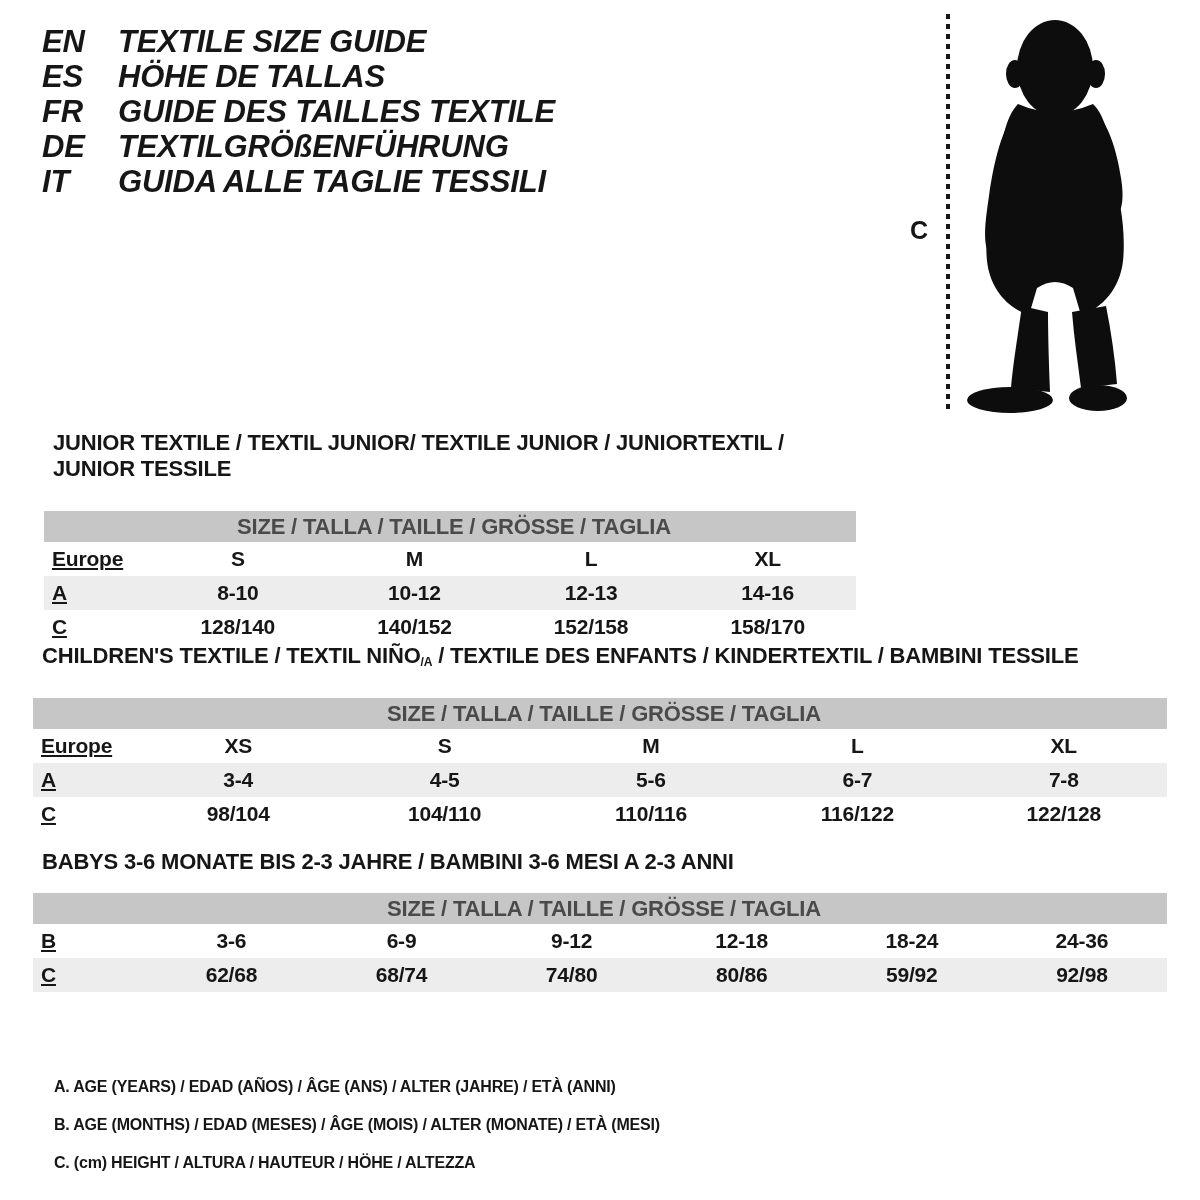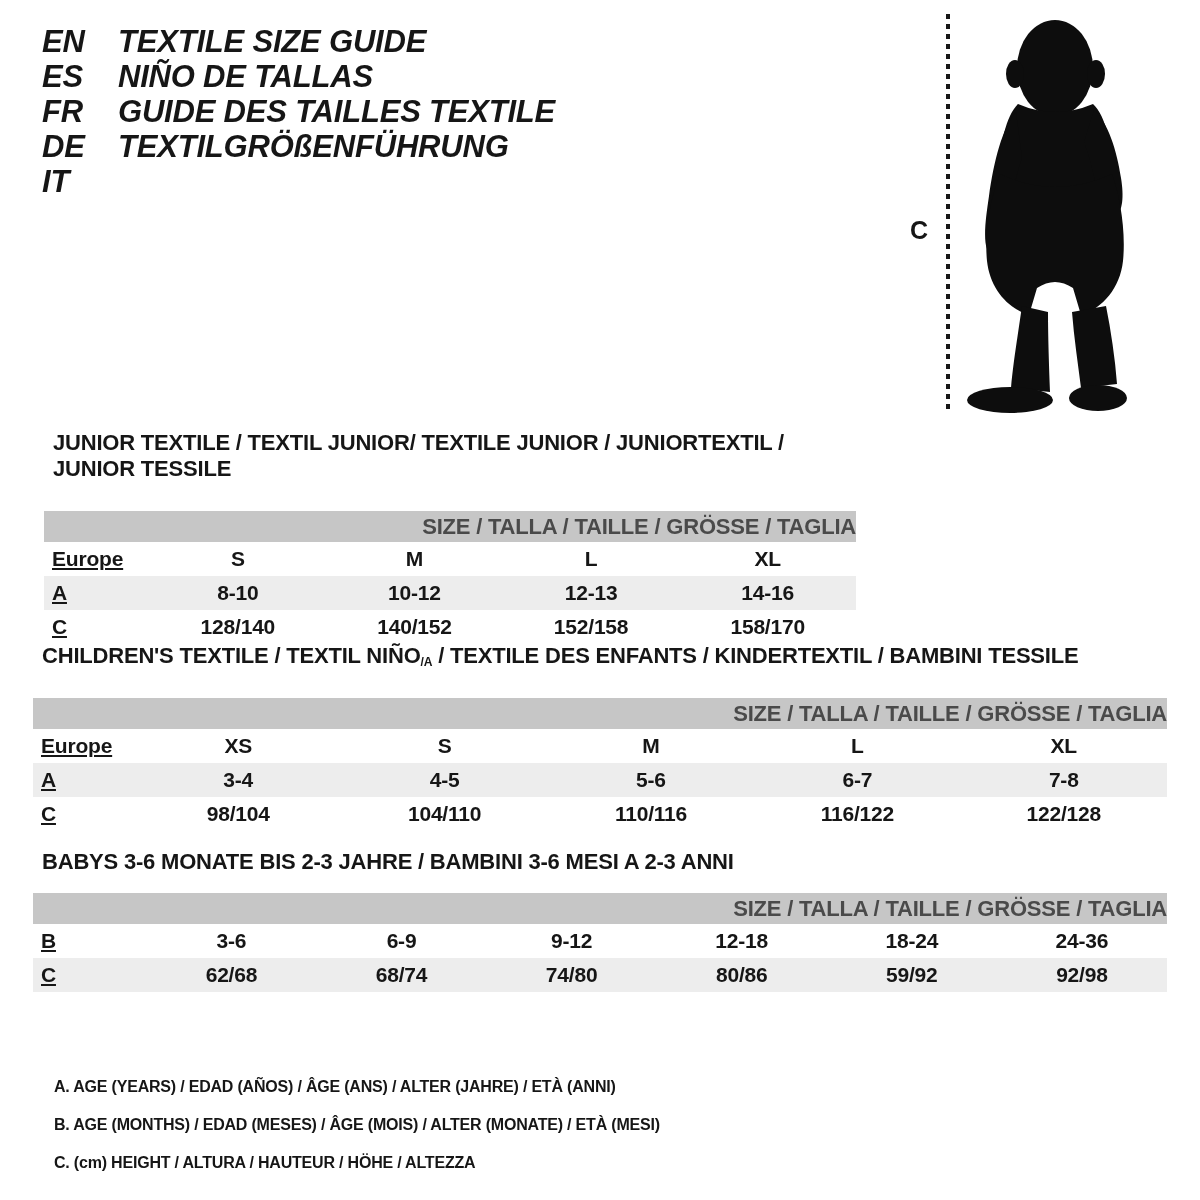--- a/index.html
+++ b/index.html
@@ -31,51 +31,52 @@
   .sec-junior{top:430px;width:812px;margin-left:11px;}
   .sec-children{top:643px;width:1134px;}
   .sec-babies{top:843px;width:1134px;}
   .sec h2{margin:0 0 0 9px;font-size:22px;line-height:26px;font-weight:bold;}
   .sec-babies h2{line-height:37px;}
   .sec h2 sub{font-size:0.55em;vertical-align:-0.25em;}
   .sec table{border-collapse:collapse;width:100%;table-layout:fixed;margin-top:23px;}
   .sec-babies table{margin-top:13px;}
   td.band{
     background:var(--band-bg,#c6c6c6);color:var(--band-text,#4a4a4a);
-    font-size:22px;height:31px;text-align:right;padding:0 0 0 8px;
+    font-size:22px;height:31px;text-align:center;padding:0 0 0 8px;
   }
   .sec tbody th{text-align:left;padding:0 0 0 8px;font-size:21px;height:34px;font-weight:bold;text-decoration:underline;}
   .sec tbody td{text-align:center;padding:0;font-size:21px;height:34px;}
   tr.shaded{background:var(--shaded-bg,#ededed);}
 
   
   .legend{left:42px;top:1068px;font-size:16px;line-height:38px;margin-left:12px;}
 </style>
 </head>
 <body>
 
 <div class="abs lang-block" id="lang-block">
     <div class="lang-row">
       <span class="lang-code">EN</span>
       <span class="lang-title">TEXTILE SIZE GUIDE</span>
     </div>
     <div class="lang-row">
       <span class="lang-code">ES</span>
-      <span class="lang-title">NIÑO DE TALLAS</span>
+      <span class="lang-title">HÖHE DE TALLAS</span>
     </div>
     <div class="lang-row">
       <span class="lang-code">FR</span>
       <span class="lang-title">GUIDE DES TAILLES TEXTILE</span>
     </div>
     <div class="lang-row">
       <span class="lang-code">DE</span>
       <span class="lang-title">TEXTILGRÖßENFÜHRUNG</span>
     </div>
     <div class="lang-row">
       <span class="lang-code">IT</span>
+      <span class="lang-title">GUIDA ALLE TAGLIE TESSILI</span>
     </div>
   </div>
 
 <div class="abs measure-line"></div>
 <div class="abs measure-label">C</div>
 <svg class="abs silhouette" width="186" height="400" viewBox="0 0 186 400" aria-hidden="true">
   <g fill="#0d0d0d">
     <ellipse cx="95" cy="52" rx="38" ry="48"></ellipse>
     <ellipse cx="55" cy="58" rx="9" ry="14"></ellipse>
     <ellipse cx="136" cy="58" rx="9" ry="14"></ellipse>

